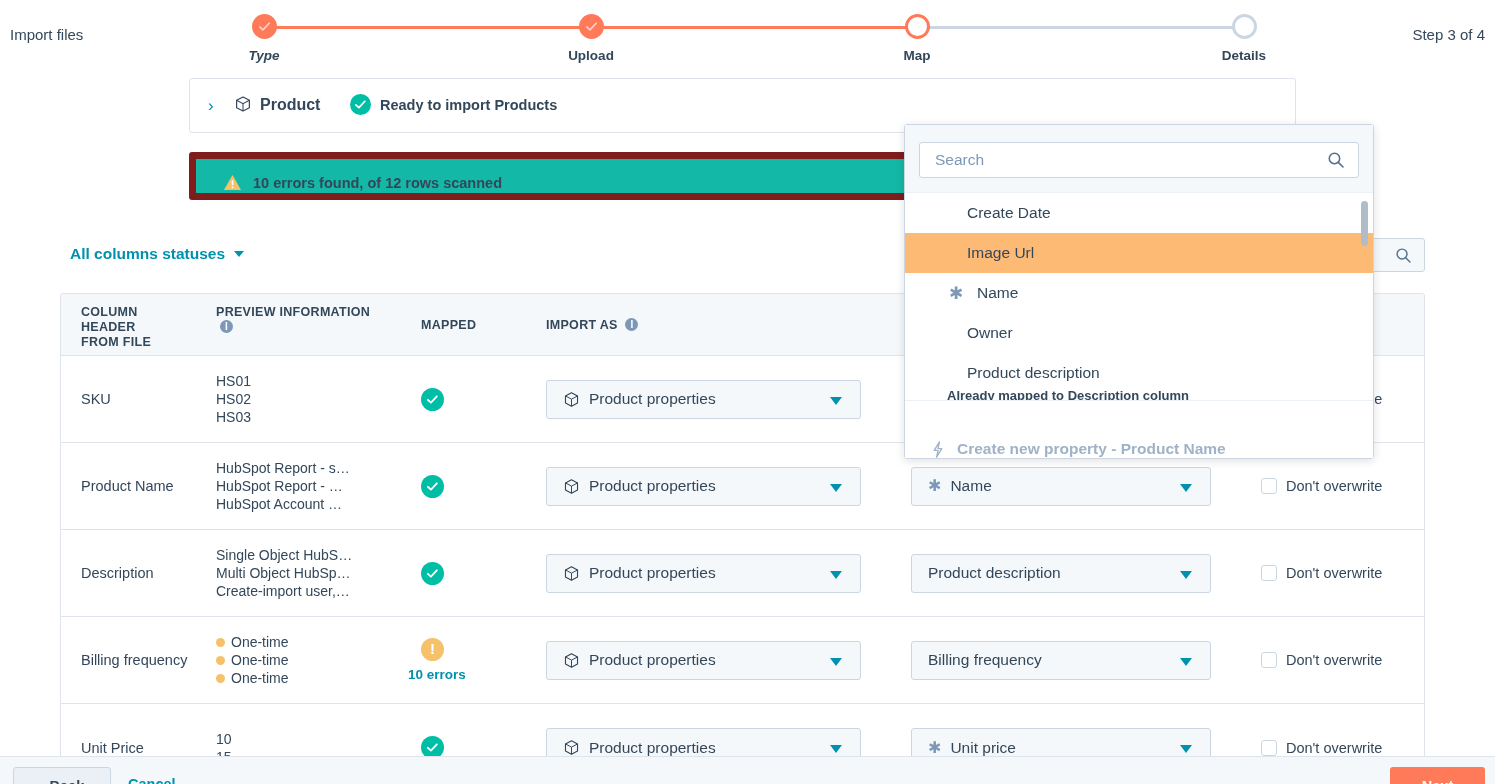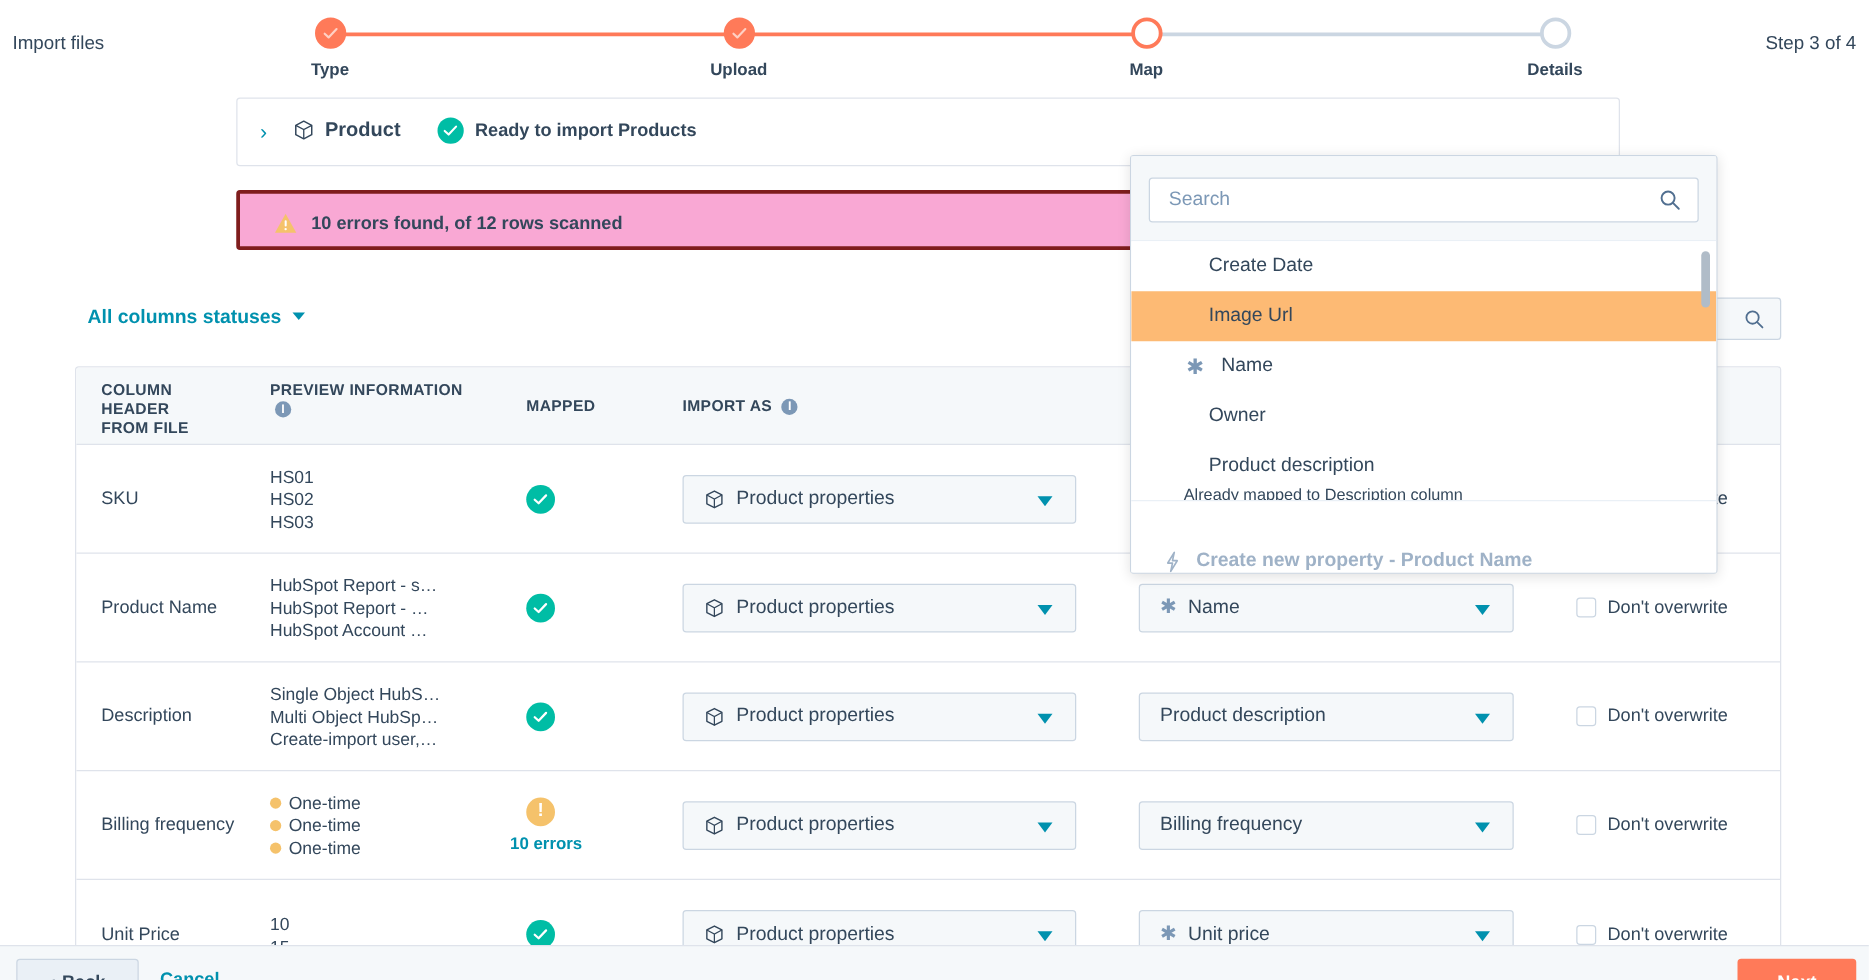--- a/index.html
+++ b/index.html
@@ -71,21 +71,21 @@
   }
   #ready-badge-icon .check { position: absolute; left: 2px; top: 2px; }
   #ready-text {
     position: absolute; left: 190px; top: 18px;
     font-size: 14.5px; font-weight: bold; color: #33475b;
   }
 
   
   #errors-banner {
     position: absolute; left: 189px; top: 152px; width: 1107px; height: 48px;
-    background: #f9a8d4; border: 3px solid #7f1d1d; border-radius: 3px;
+    background: #14b8a6; border: 7px solid #7f1d1d; border-radius: 3px;
   }
   #warning-icon { position: absolute; left: 27px; top: 14px; width: 19px; height: 19px; }
   #errors-text {
     position: absolute; left: 57px; top: 16px;
     font-size: 14.5px; font-weight: bold; color: #33475b;
   }
 
   
   #filter-dropdown {
     position: absolute; left: 70px; top: 245px;
@@ -222,20 +222,21 @@
     padding-left: 62px; font-size: 15.5px; color: #33475b; cursor: pointer;
   }
   .dd-item.hover { background: #fdba74; }
   .dd-item .ast {
     position: absolute; left: 44px; color: #7c98b6; font-size: 17px;
   }
   .dd-item.has-ast { padding-left: 72px; }
   .dd-sub {
     padding-left: 42px; font-size: 13px; color: #33475b;
     margin-top: -5px;
+    font-weight: bold;
   }
   #dd-scroll-track {
     position: absolute; right: 5px; top: 5px; width: 7px; height: 197px;
   }
   #dd-scroll-thumb {
     position: absolute; right: 0; top: 3px; width: 7px; height: 45px;
     background: #b0bcc8; border-radius: 4px; cursor: pointer;
   }
   #dd-footer {
     height: 58px; border-top: 1px solid #eaf0f6;
@@ -285,21 +286,21 @@
   <div id="step-counter">Step 3 of 4</div>
   <div id="stepper">
     <div class="step-line" style="left:12px;width:666px;background:#ff7a59;"></div>
     <div class="step-line" style="left:678px;width:315px;background:#cbd6e2;"></div>
 
     <div class="step-node done" style="left:0px;">
       <svg class="check" viewBox="0 0 20 20">
         <path d="M5 10.5 L8.3 13.6 L15 6.6" fill="none" stroke="#ffd0c4" stroke-width="1.8" stroke-linecap="round" stroke-linejoin="round"></path>
       </svg>
     </div>
-    <div class="step-label" style="left:12px;">Type</div>
+    <div class="step-label" style="left:12px;font-style:italic;">Type</div>
 
     <div class="step-node done" style="left:327px;">
       <svg class="check" viewBox="0 0 20 20">
         <path d="M5 10.5 L8.3 13.6 L15 6.6" fill="none" stroke="#ffd0c4" stroke-width="1.8" stroke-linecap="round" stroke-linejoin="round"></path>
       </svg>
     </div>
     <div class="step-label" style="left:339px;">Upload</div>
 
     <div class="step-node current" style="left:653px;"></div>
     <div class="step-label" style="left:665px;">Map</div>

